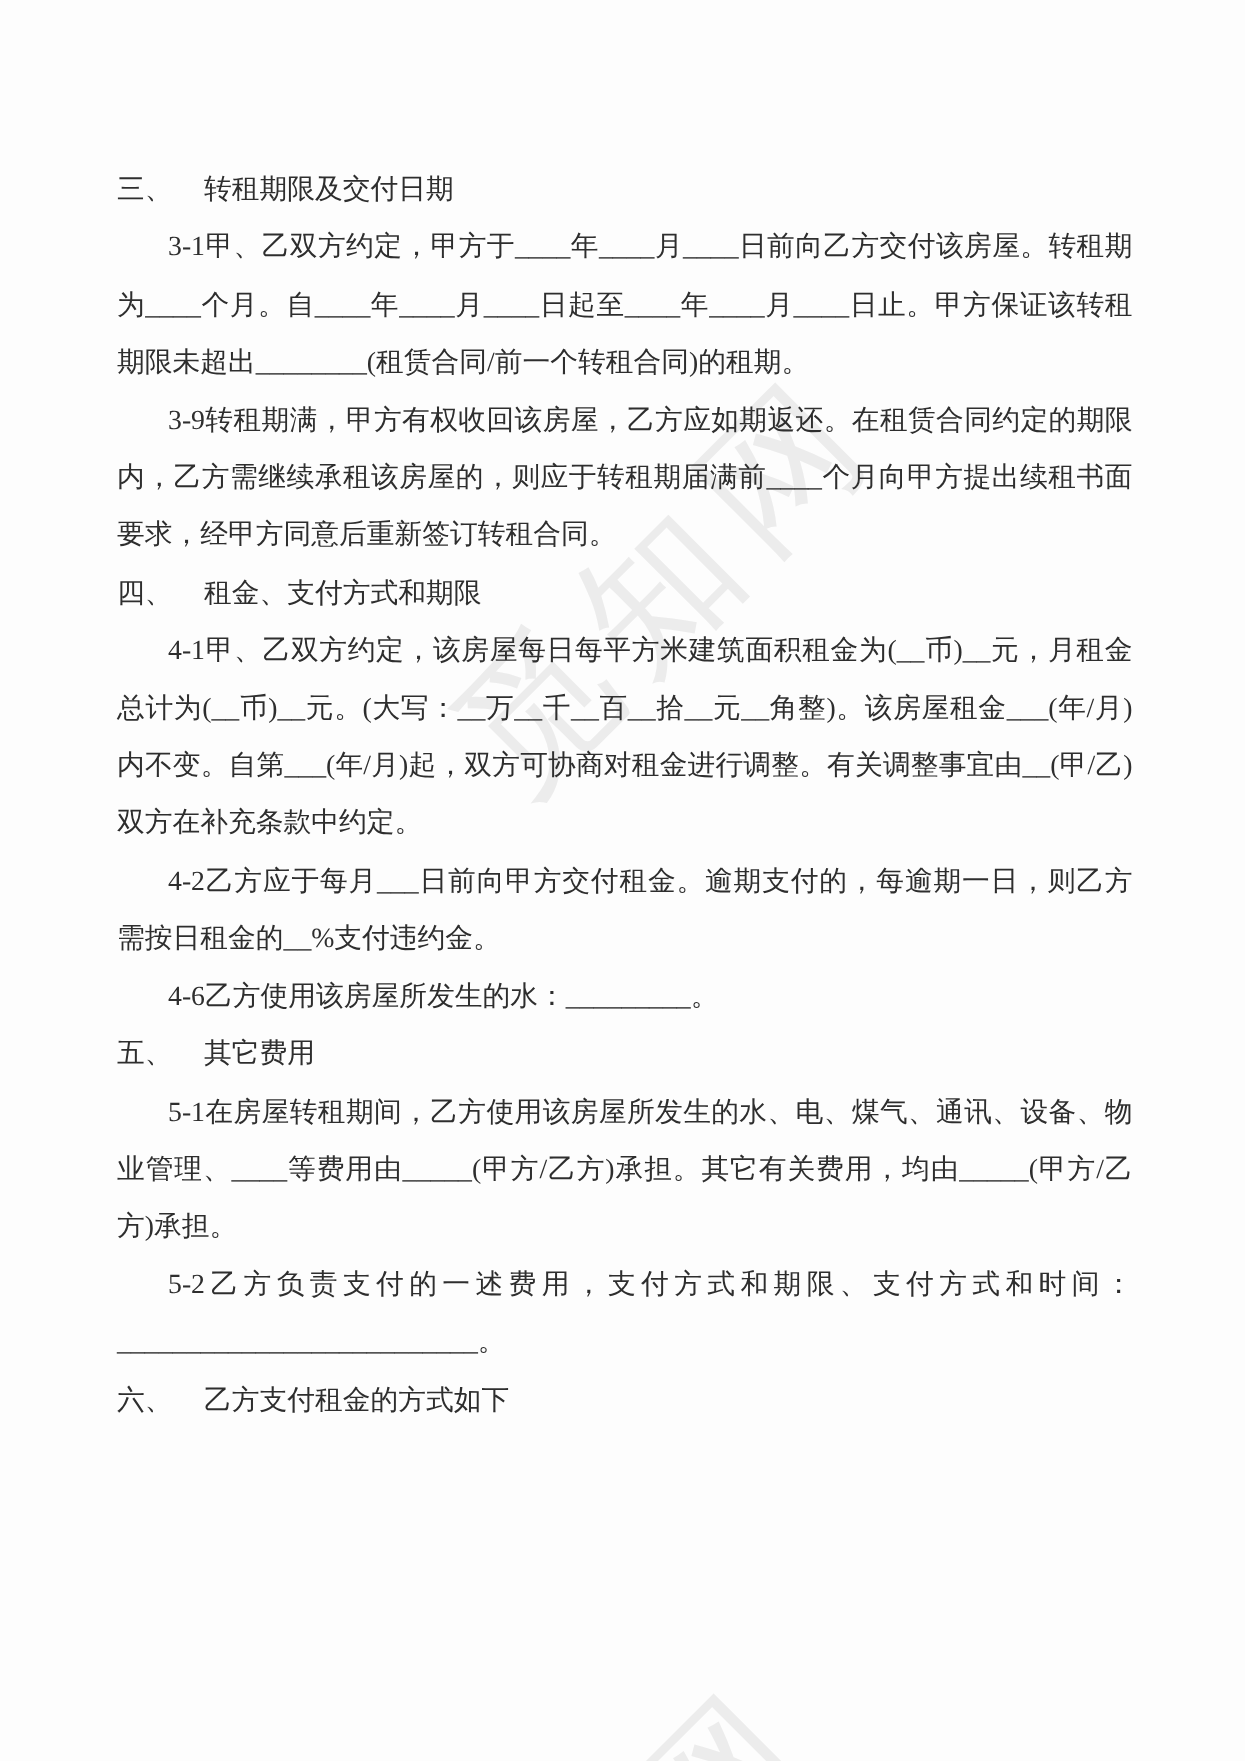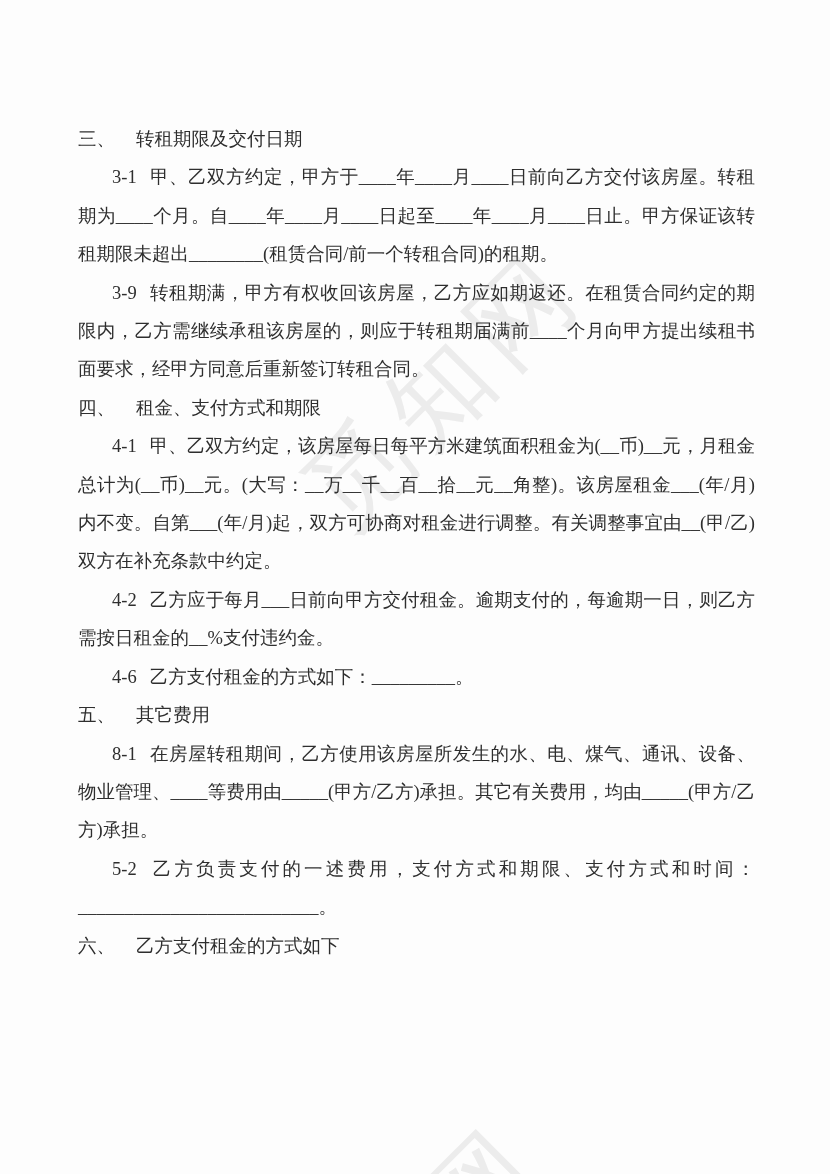--- a/index.html
+++ b/index.html
@@ -8,33 +8,33 @@
     background: #fdfdfd;
   }
   body {
     width: 830px;
     height: 1174px;
     position: relative;
     overflow: hidden;
   }
   .doc {
     position: absolute;
-    left: 0; top: 12px; right: 0;
+    left: 0; top: 0; right: 0;
     padding: 108px 75px 0 78px;
     font-family: "Liberation Serif", "DejaVu Serif", serif;
     font-size: 18.5px;
     line-height: 38.4px;
     color: #2e2e2e;
     text-align: justify;
     z-index: 1;
   }
   .heading, .para, .cont { margin: 0; }
   .hnum { display: inline-block; width: 58px; }
   .para { text-indent: 34px; }
-  .pnum { padding-right: 13px; }
+  .pnum { }
   .stretch { text-align-last: justify; }
   .cont { text-indent: 0; }
   .wm {
     position: absolute;
     z-index: 0;
     color: #ececec;
     font-family: "Liberation Serif", "DejaVu Serif", serif;
     font-size: 100px;
     letter-spacing: 14px;
     white-space: nowrap;
@@ -70,29 +70,29 @@
 
   <p class="para">
     <span class="pnum">4-1</span><span>甲、乙双方约定，该房屋每日每平方米建筑面积租金为(__币)__元，月租金总计为(__币)__元。(大写：__万__千__百__拾__元__角整)。该房屋租金___(年/月)内不变。自第___(年/月)起，双方可协商对租金进行调整。有关调整事宜由__(甲/乙)双方在补充条款中约定。</span>
   </p>
 
   <p class="para">
     <span class="pnum">4-2</span><span>乙方应于每月___日前向甲方交付租金。逾期支付的，每逾期一日，则乙方需按日租金的__%支付违约金。</span>
   </p>
 
   <p class="para">
-    <span class="pnum">4-6</span><span>乙方支付租金的方式如下：_________。</span>
+    <span class="pnum">4-6</span><span>乙方使用该房屋所发生的水：_________。</span>
   </p>
 
   <div class="heading">
     <span class="hnum">五、</span><span class="htitle">其它费用</span>
   </div>
 
   <p class="para">
-    <span class="pnum">8-1</span><span>在房屋转租期间，乙方使用该房屋所发生的水、电、煤气、通讯、设备、物业管理、____等费用由_____(甲方/乙方)承担。其它有关费用，均由_____(甲方/乙方)承担。</span>
+    <span class="pnum">5-1</span><span>在房屋转租期间，乙方使用该房屋所发生的水、电、煤气、通讯、设备、物业管理、____等费用由_____(甲方/乙方)承担。其它有关费用，均由_____(甲方/乙方)承担。</span>
   </p>
 
   <p class="para stretch">
     <span class="pnum">5-2</span><span>乙方负责支付的一述费用，支付方式和期限、支付方式和时间：</span>
   </p>
   <div class="cont">__________________________。</div>
 
   <div class="heading">
     <span class="hnum">六、</span><span class="htitle">乙方支付租金的方式如下</span>
   </div>

